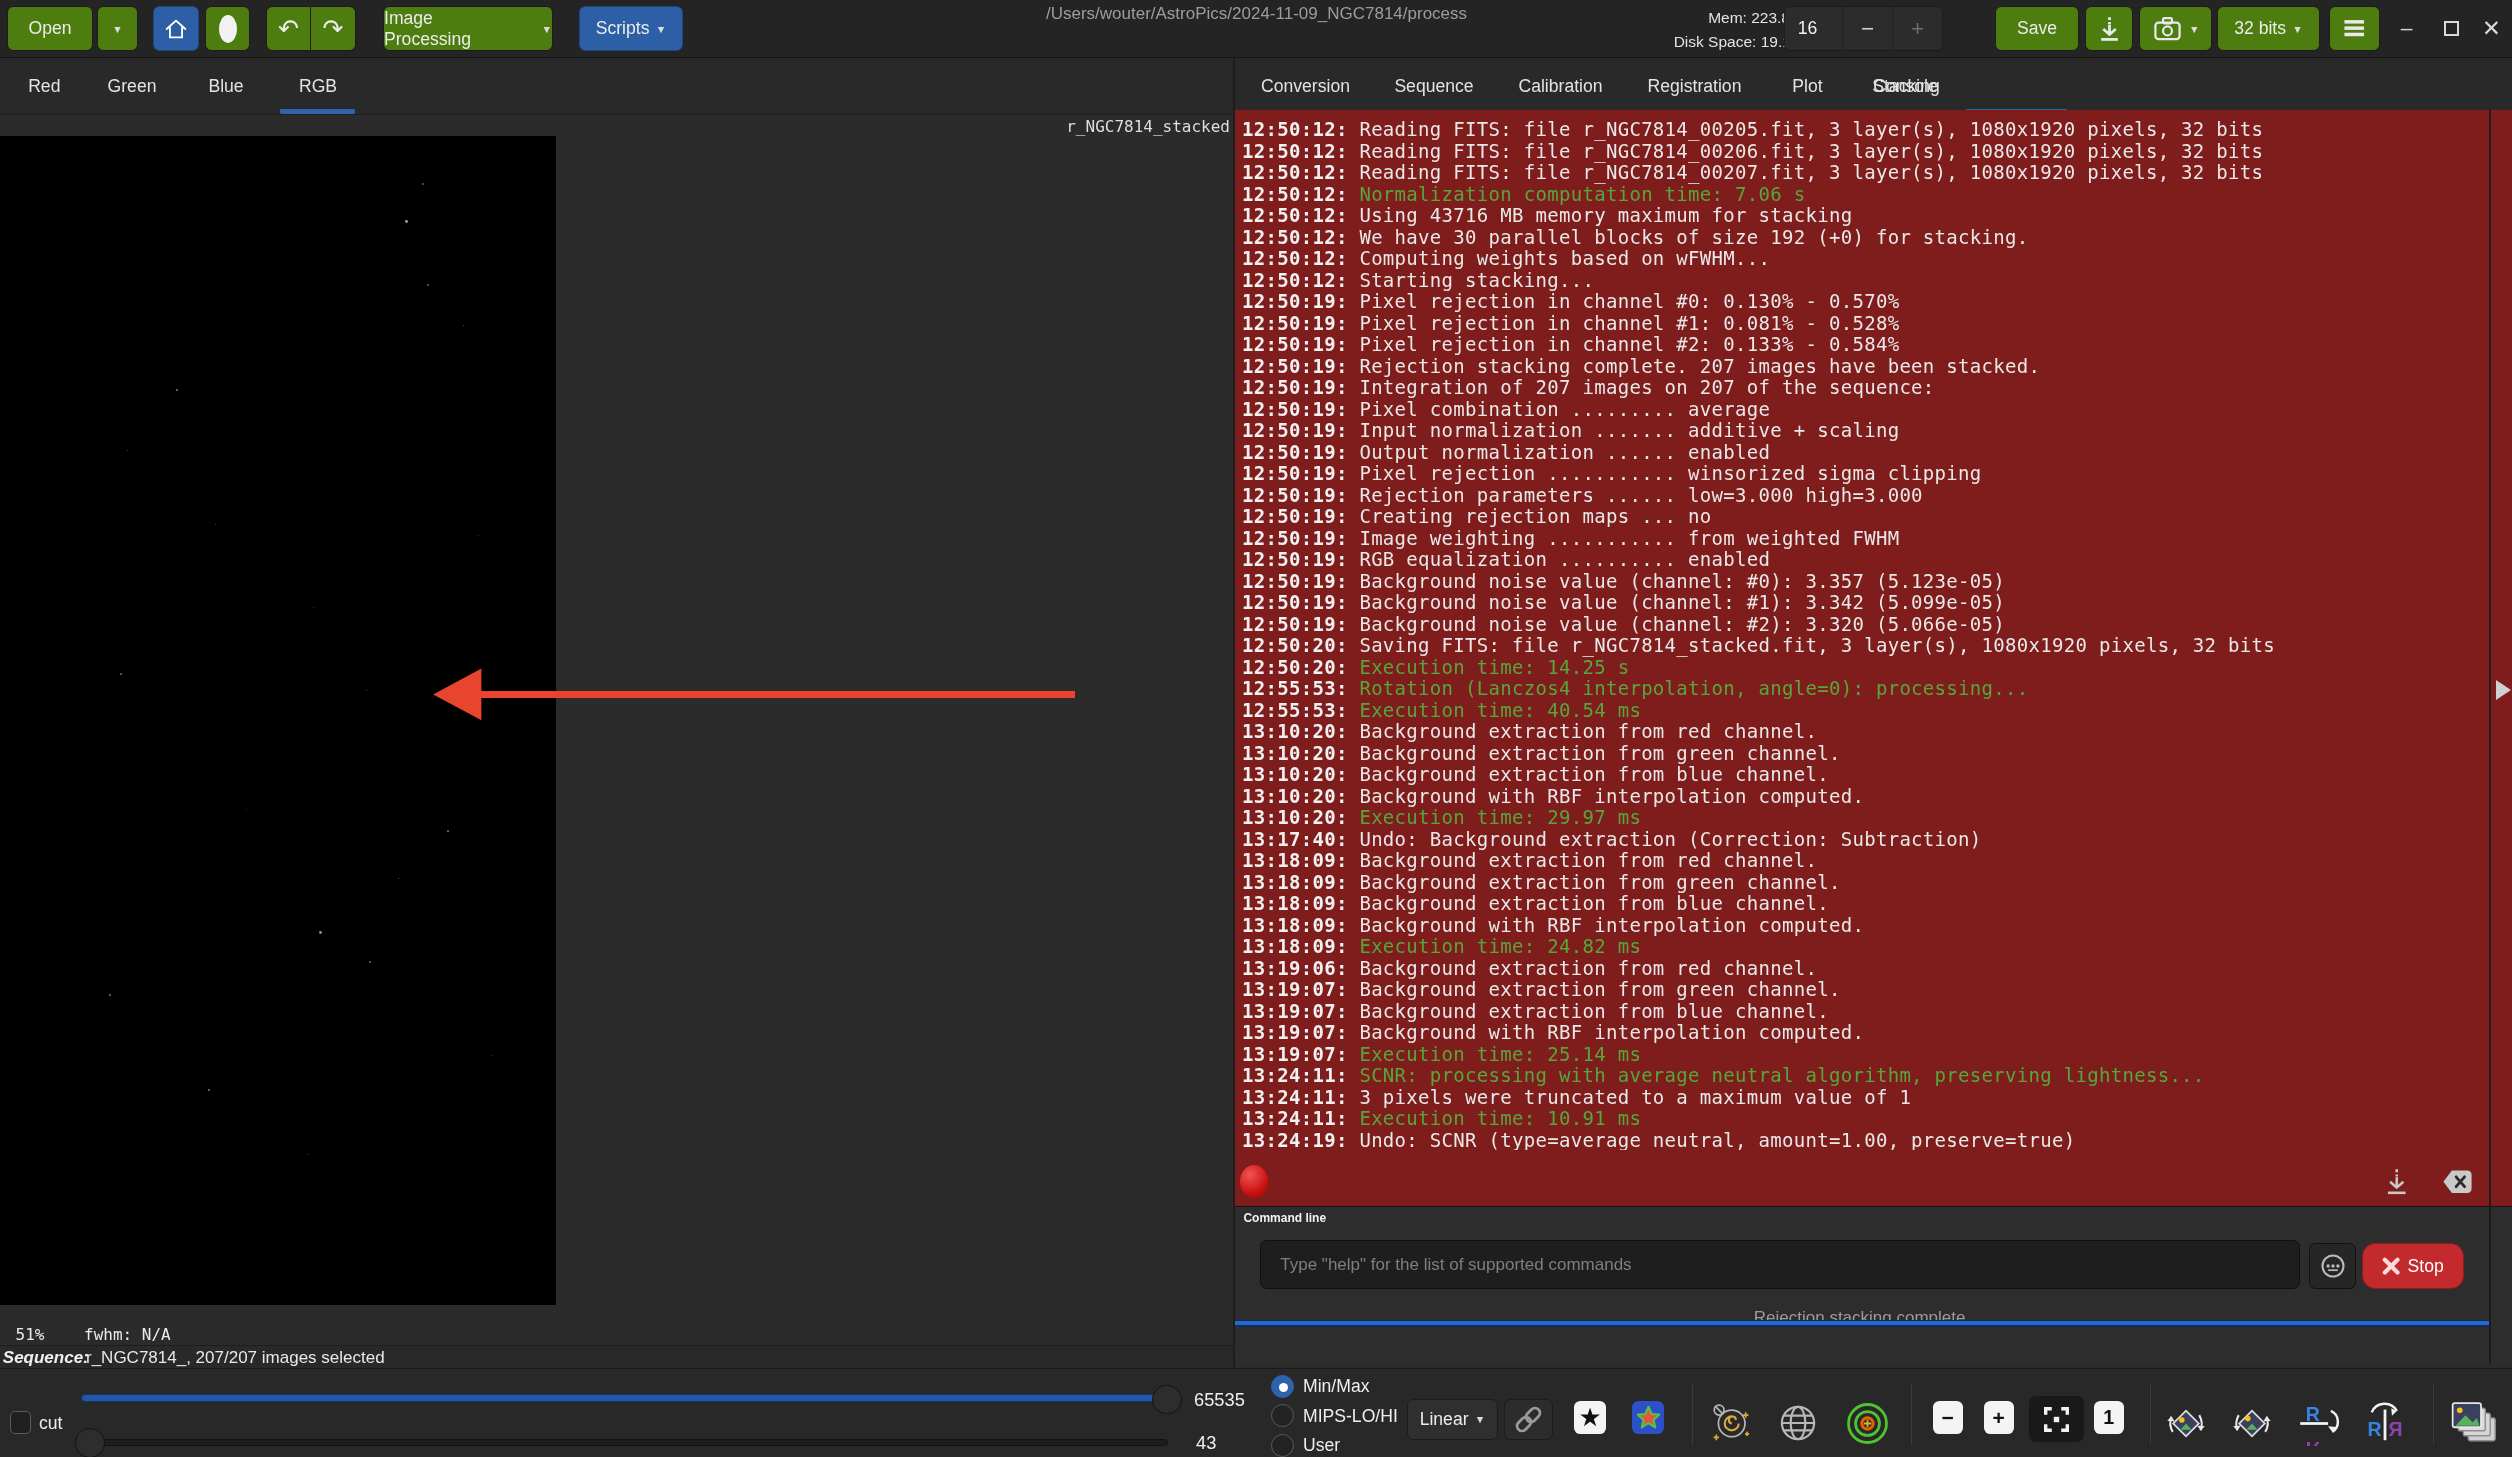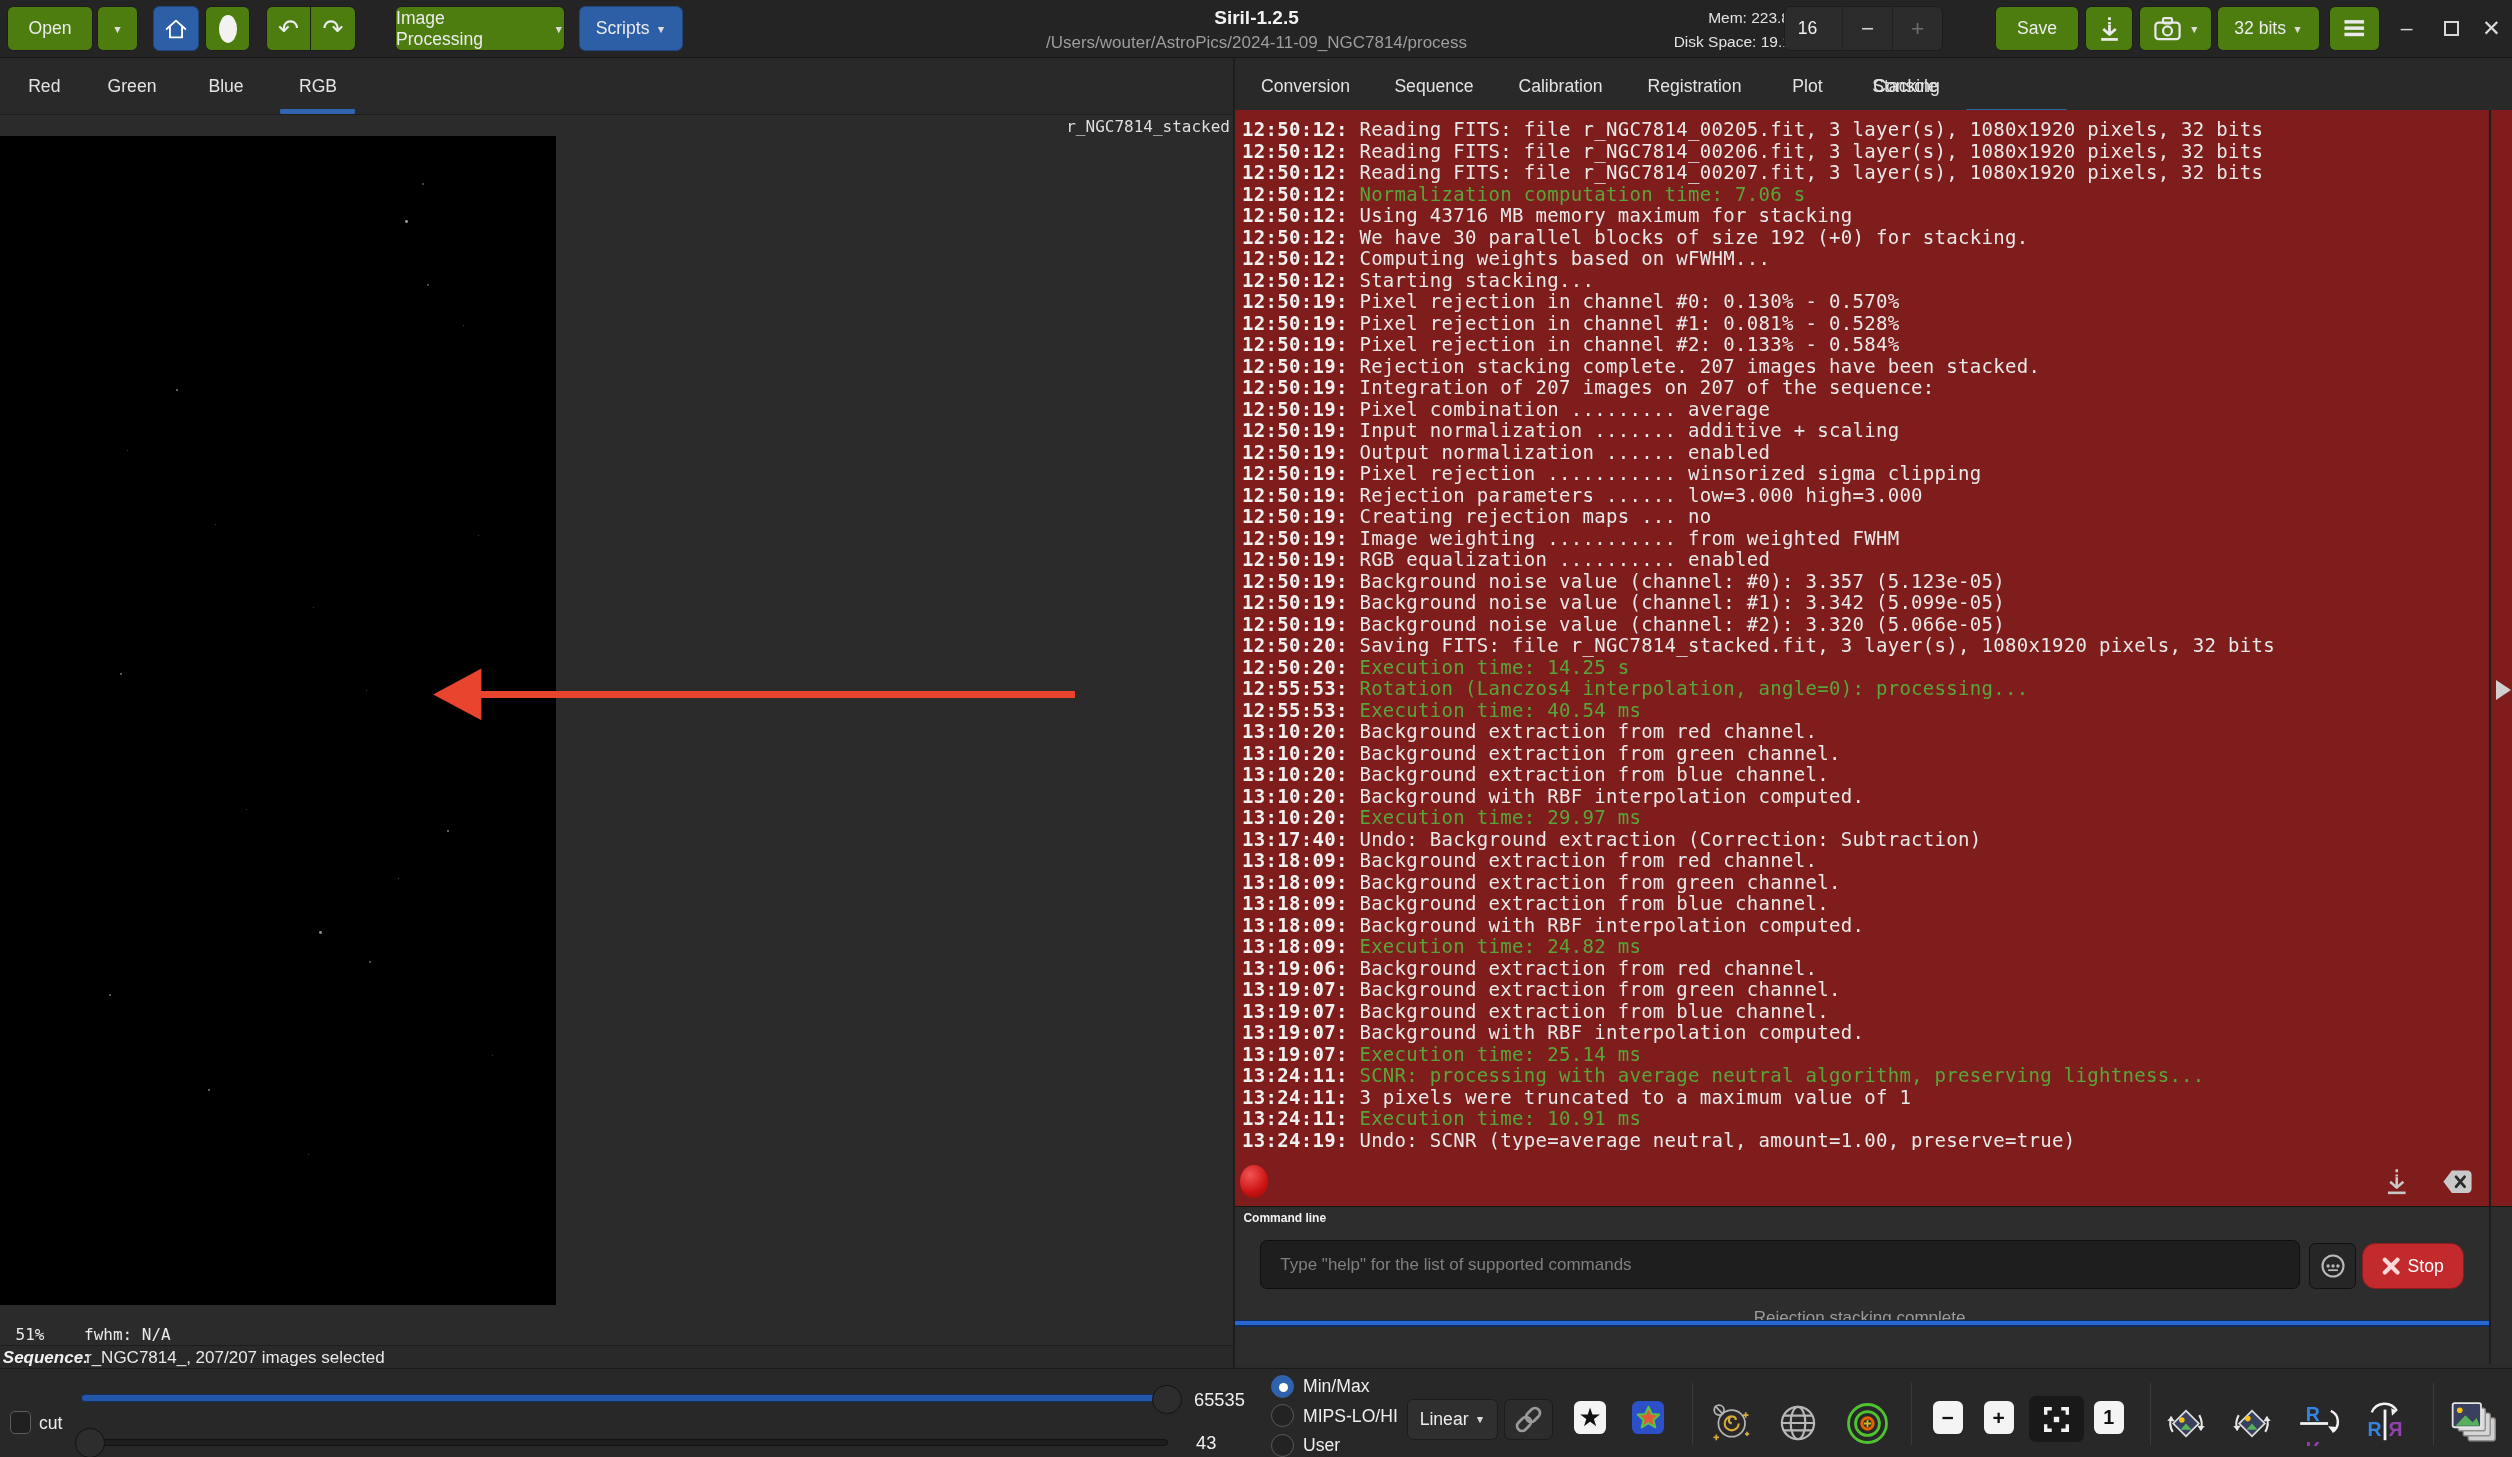--- a/index.html
+++ b/index.html
@@ -102,31 +102,30 @@
       <svg width="24" height="32" viewBox="0 0 34 46">
           <ellipse cx="17" cy="23" rx="13" ry="20" fill="#f2f2f2"></ellipse>
         </svg>
     </div>
     <div class="btn" style="left:266px;width:45px;border-top-right-radius:0;border-bottom-right-radius:0;">
         <span style="font-size:25px;">↶</span>
       </div>
     <div class="btn" style="left:311px;width:45px;border-top-left-radius:0;border-bottom-left-radius:0;border-left:none;">
         <span style="font-size:25px;">↷</span>
       </div>
-    <div class="btn" style="left:395px;width:170px;gap:48px;">
+    <div class="btn" style="left:383px;width:170px;gap:48px;">
       <span>Image Processing</span>
         <span class="caret">▼</span>
     </div>
     <div class="btn blue" style="left:579px;width:104px;">
       <span>Scripts</span>
         <span class="caret">▼</span>
     </div>
 
     <div class="title-block">
-      <div class="app-title">Siril-1.2.5</div>
       <div class="app-path">/Users/wouter/AstroPics/2024-11-09_NGC7814/process</div>
     </div>
 
     <div class="sysinfo">
       <div class="l1">Mem: 223.8 MiB</div>
       <div class="l2">Disk Space: 19.1 GiB</div>
     </div>
 
     <div class="spin">
       <div class="val">16</div>

